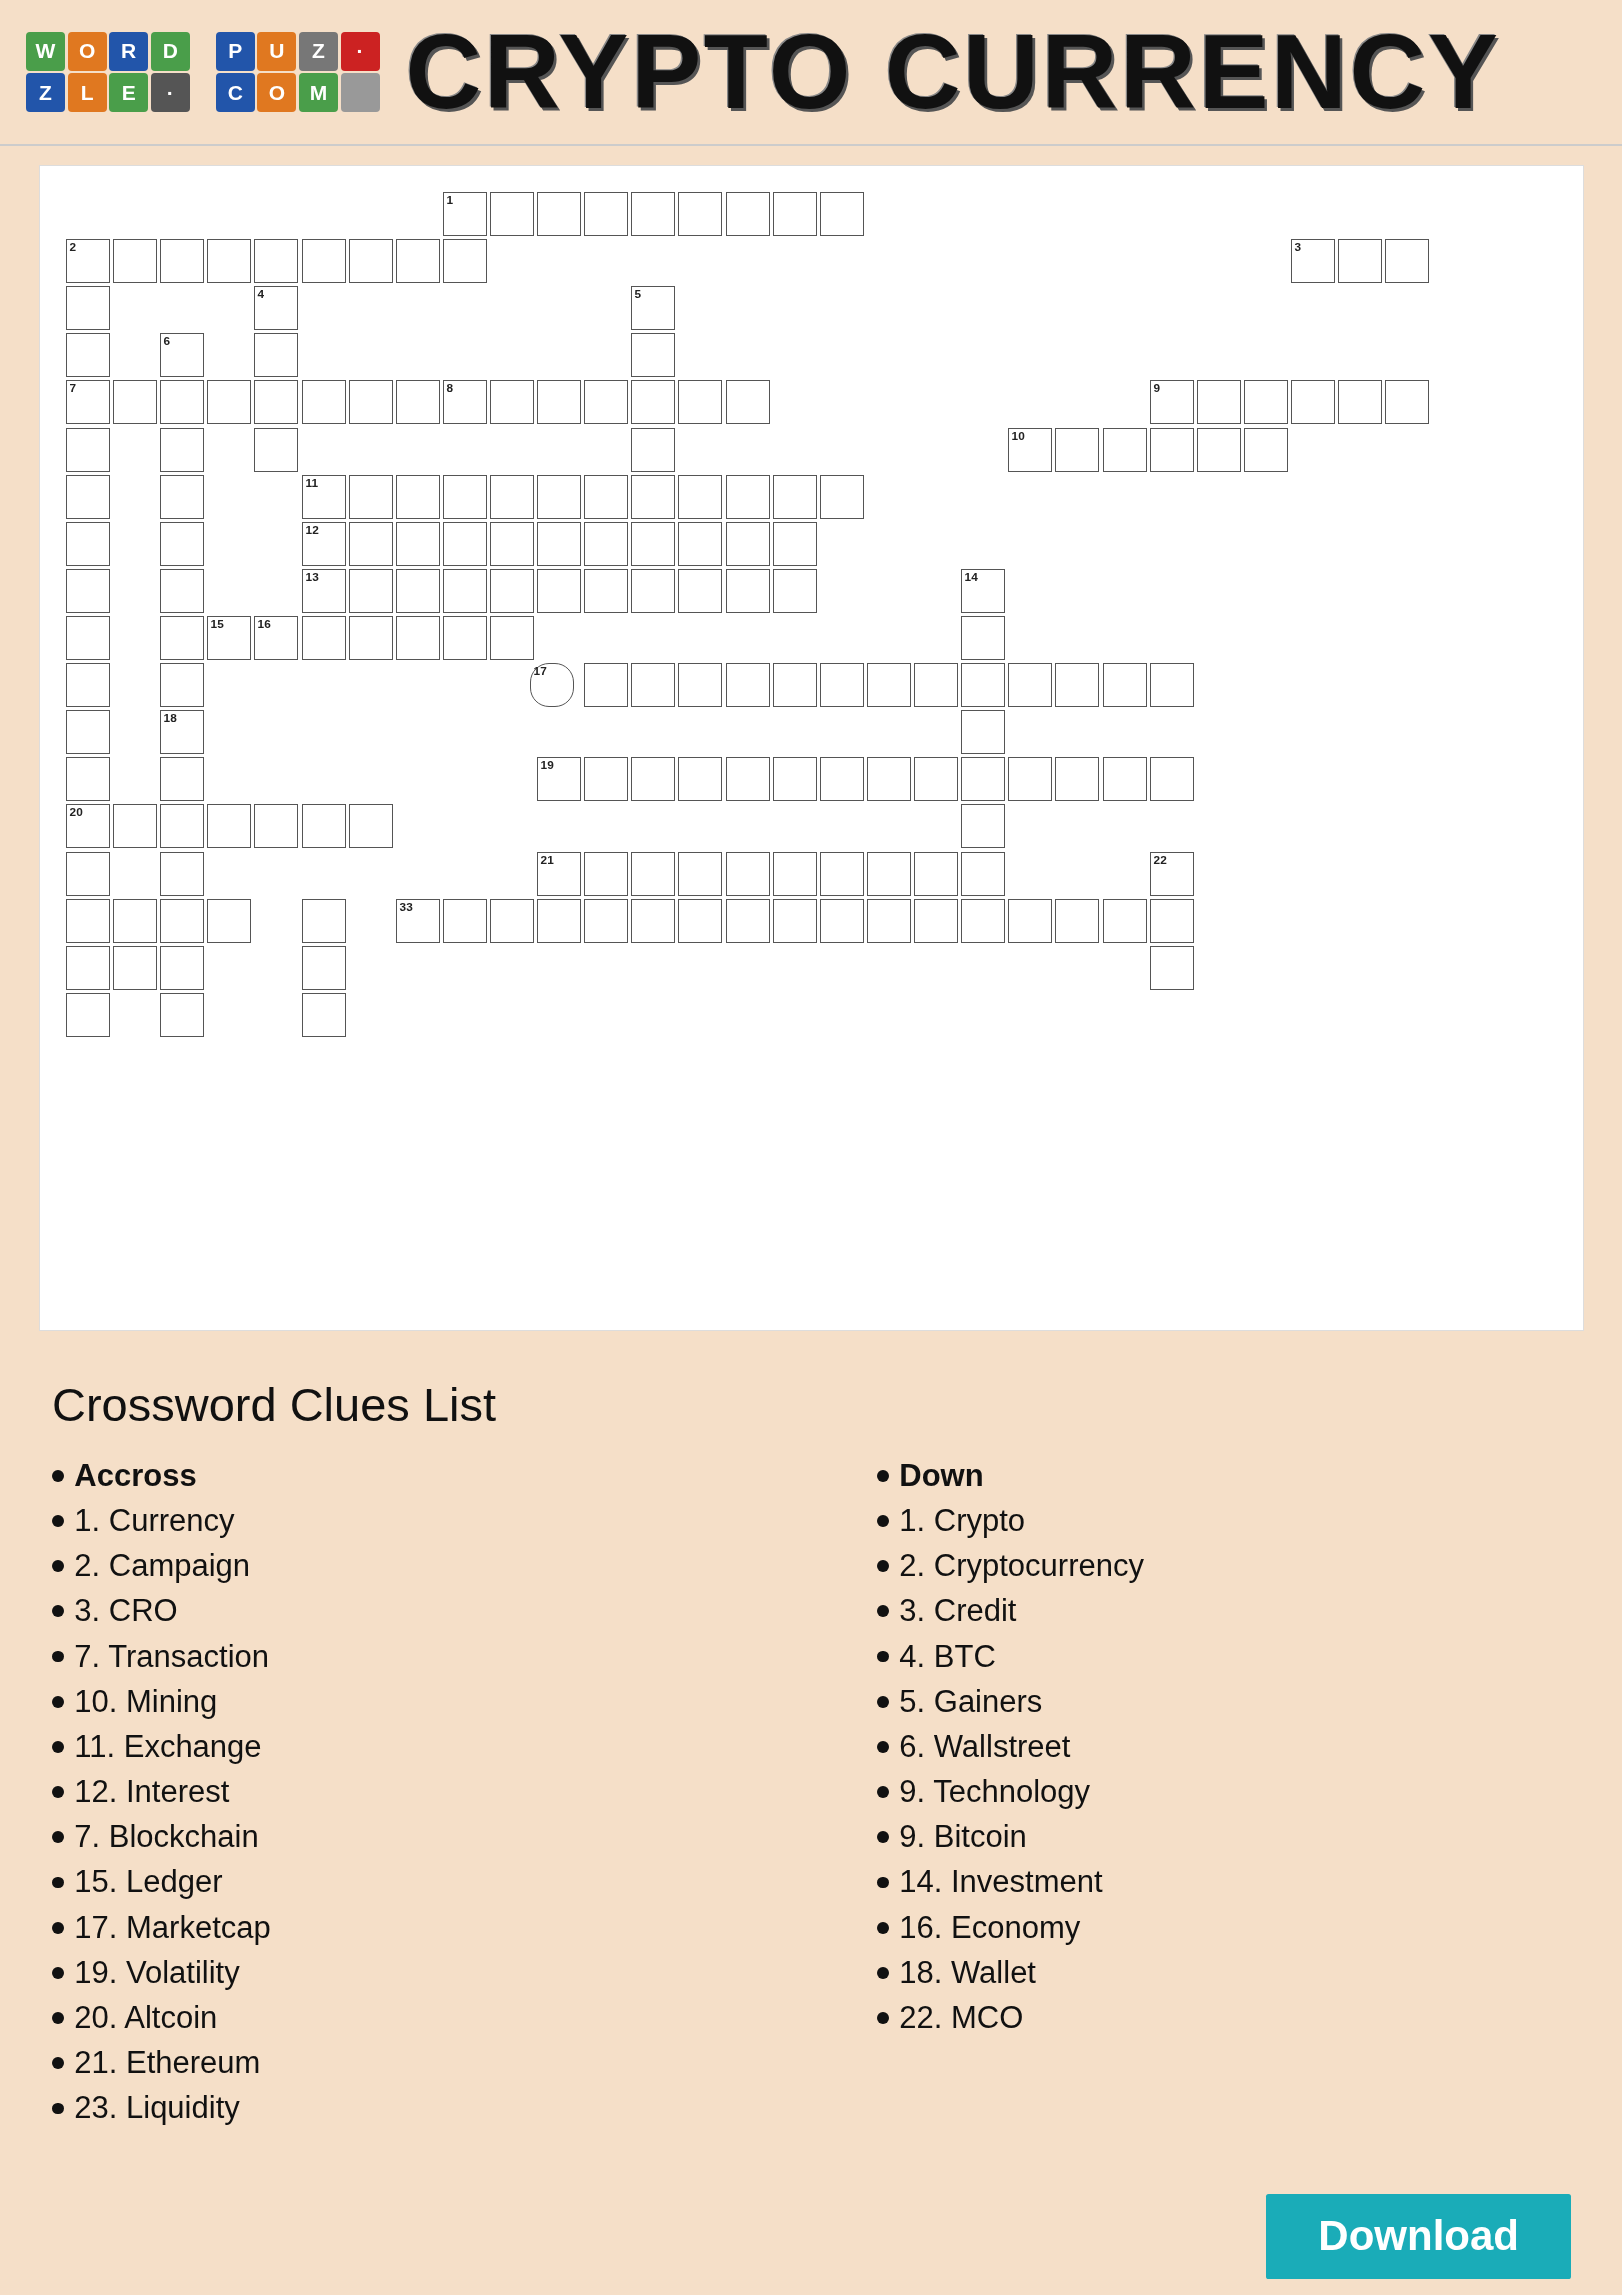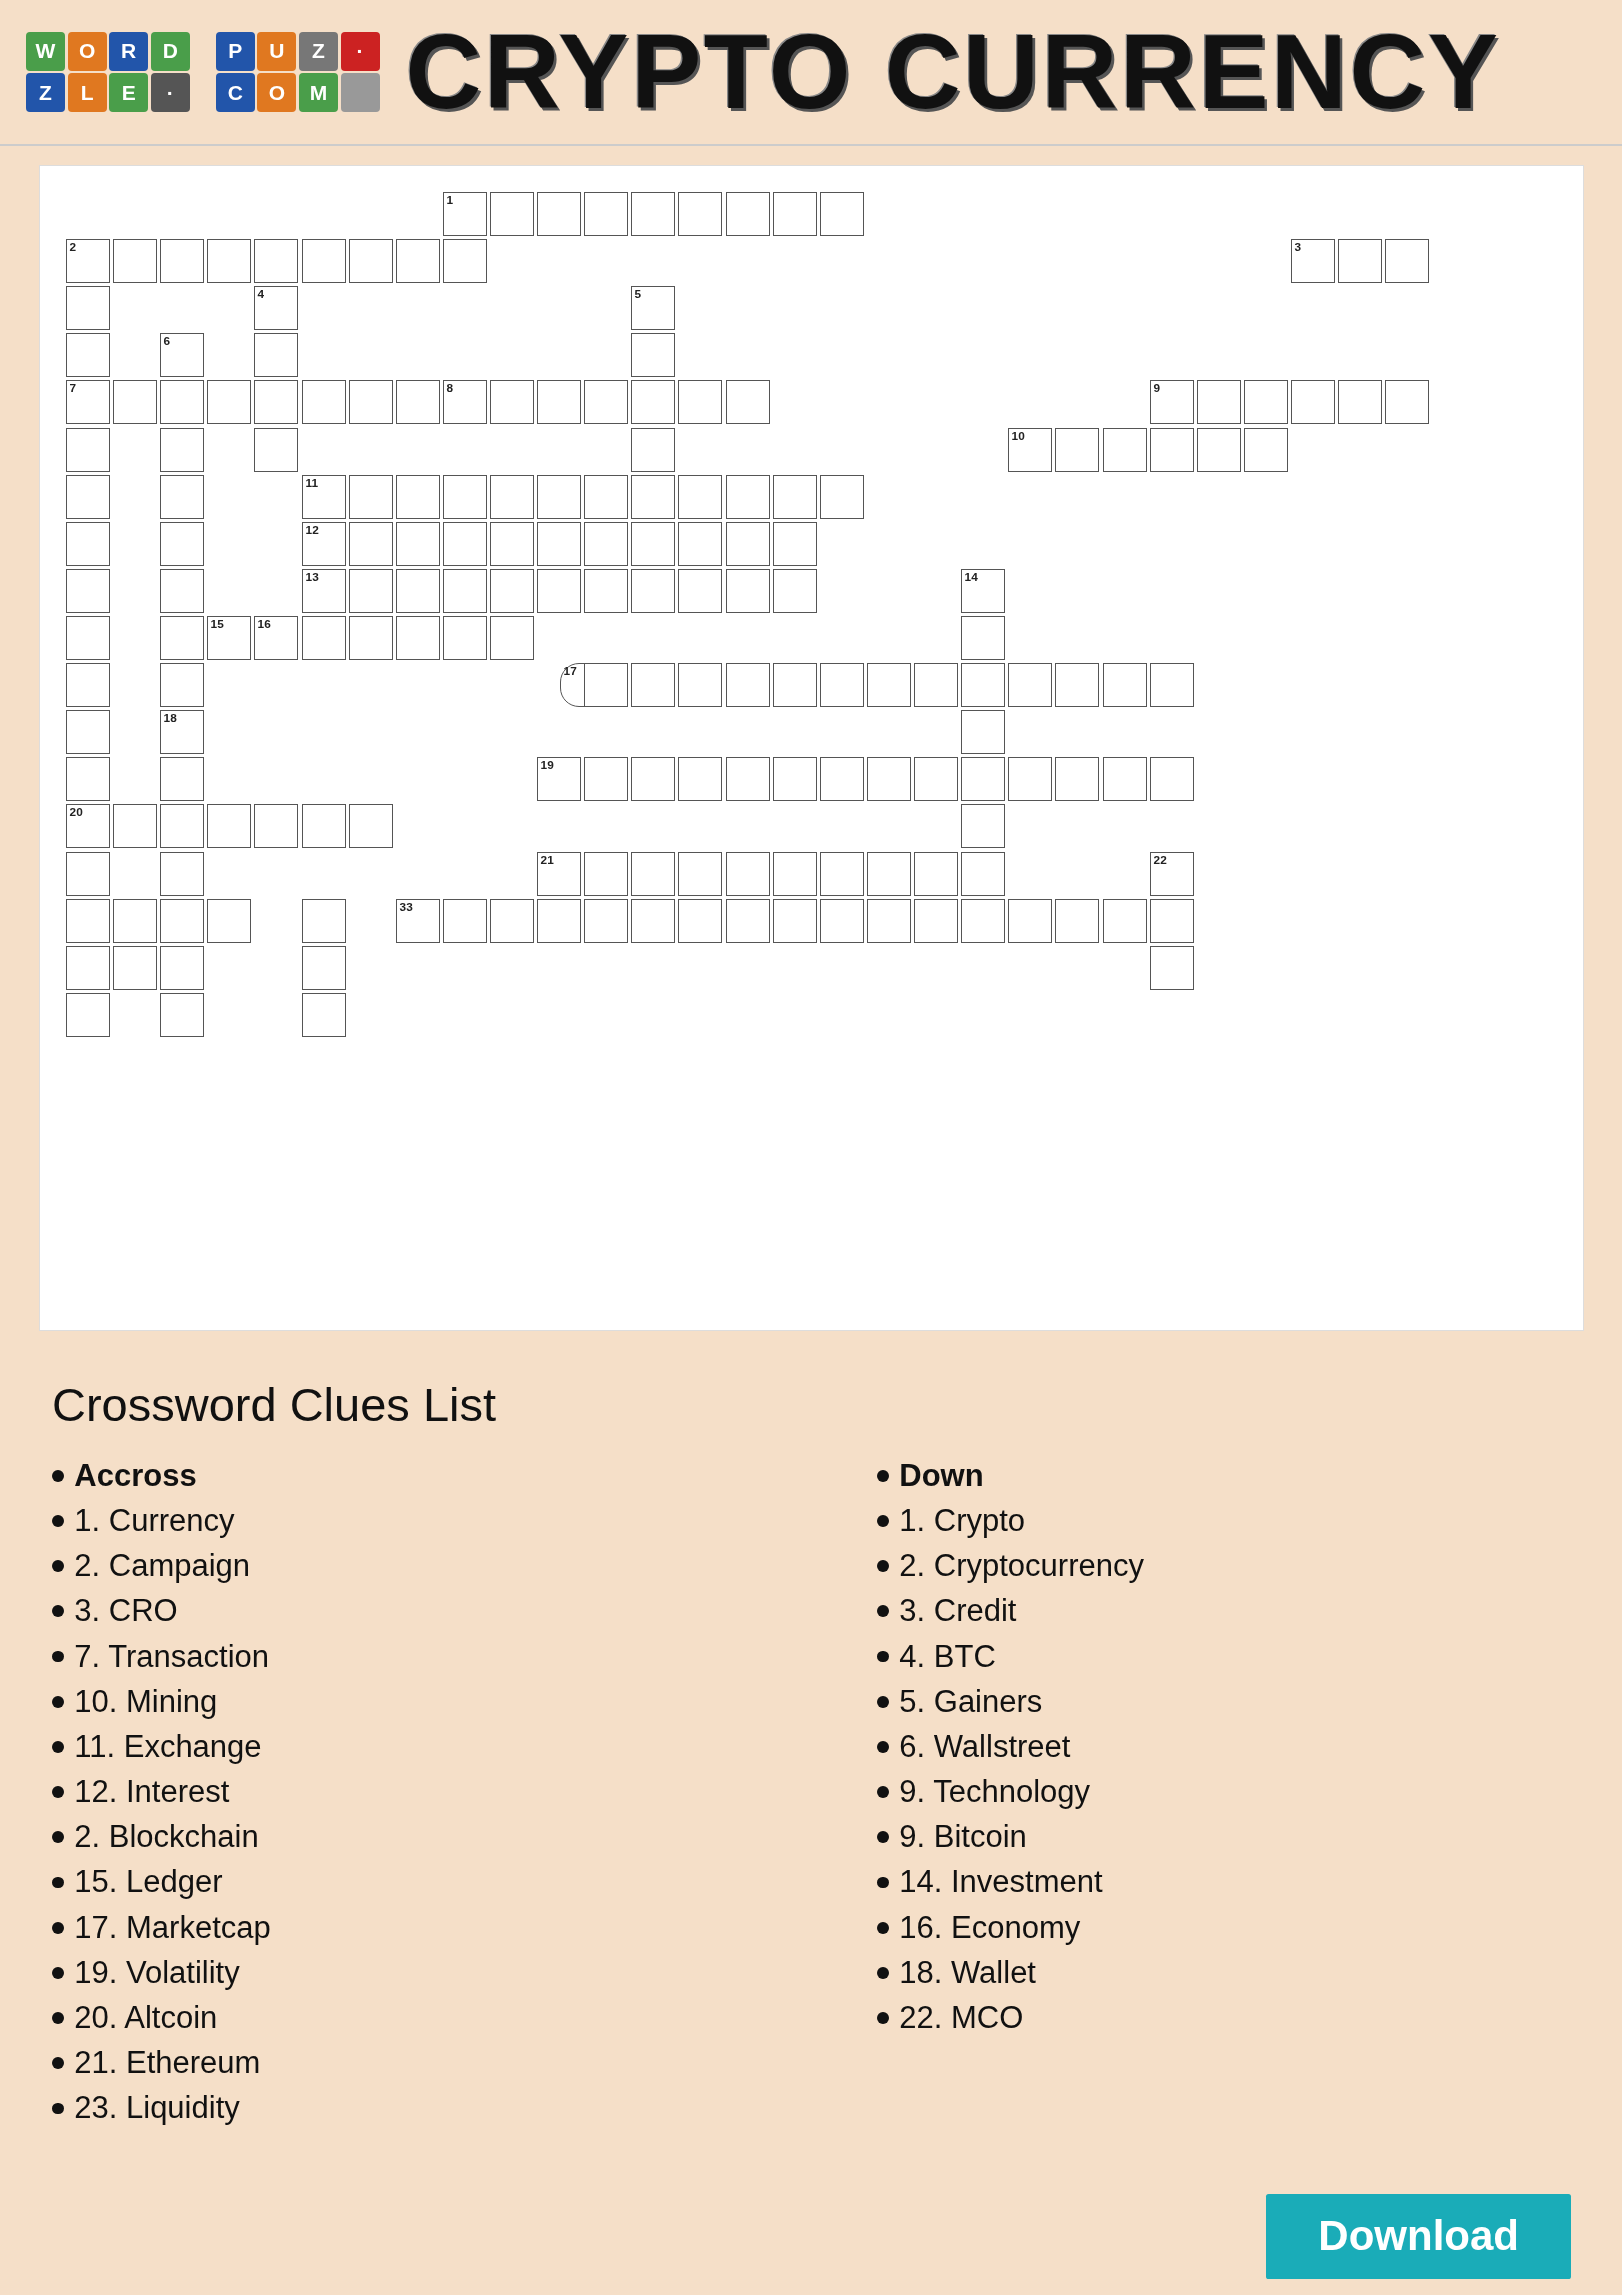--- a/index.html
+++ b/index.html
@@ -327,21 +327,21 @@
       </div>
     <div class="cell" style="left:188px;top:424px;">
         <span class="cell-num">16</span>
       </div>
     <div class="cell" style="left:236px;top:424px;"></div>
     <div class="cell" style="left:283px;top:424px;"></div>
     <div class="cell" style="left:330px;top:424px;"></div>
     <div class="cell" style="left:377px;top:424px;"></div>
     <div class="cell" style="left:424px;top:424px;"></div>
 
-    <div class="cell" style="left:494px;top:471px;border-radius:19px;">
+    <div class="cell" style="left:464px;top:471px;border-radius:19px;">
         <span class="cell-num">17</span>
       </div>
     <div class="cell" style="left:518px;top:471px;"></div>
     <div class="cell" style="left:565px;top:471px;"></div>
     <div class="cell" style="left:612px;top:471px;"></div>
     <div class="cell" style="left:660px;top:471px;"></div>
     <div class="cell" style="left:707px;top:471px;"></div>
     <div class="cell" style="left:754px;top:471px;"></div>
     <div class="cell" style="left:801px;top:471px;"></div>
     <div class="cell" style="left:848px;top:471px;"></div>
@@ -475,21 +475,21 @@
       <div class="clue-item">
           <div class="bullet"></div>
           <span>11. Exchange</span>
         </div>
       <div class="clue-item">
           <div class="bullet"></div>
           <span>12. Interest</span>
         </div>
       <div class="clue-item">
           <div class="bullet"></div>
-          <span>2. Blockchain</span>
+          <span>7. Blockchain</span>
         </div>
       <div class="clue-item">
           <div class="bullet"></div>
           <span>15. Ledger</span>
         </div>
       <div class="clue-item">
           <div class="bullet"></div>
           <span>17. Marketcap</span>
         </div>
       <div class="clue-item">

